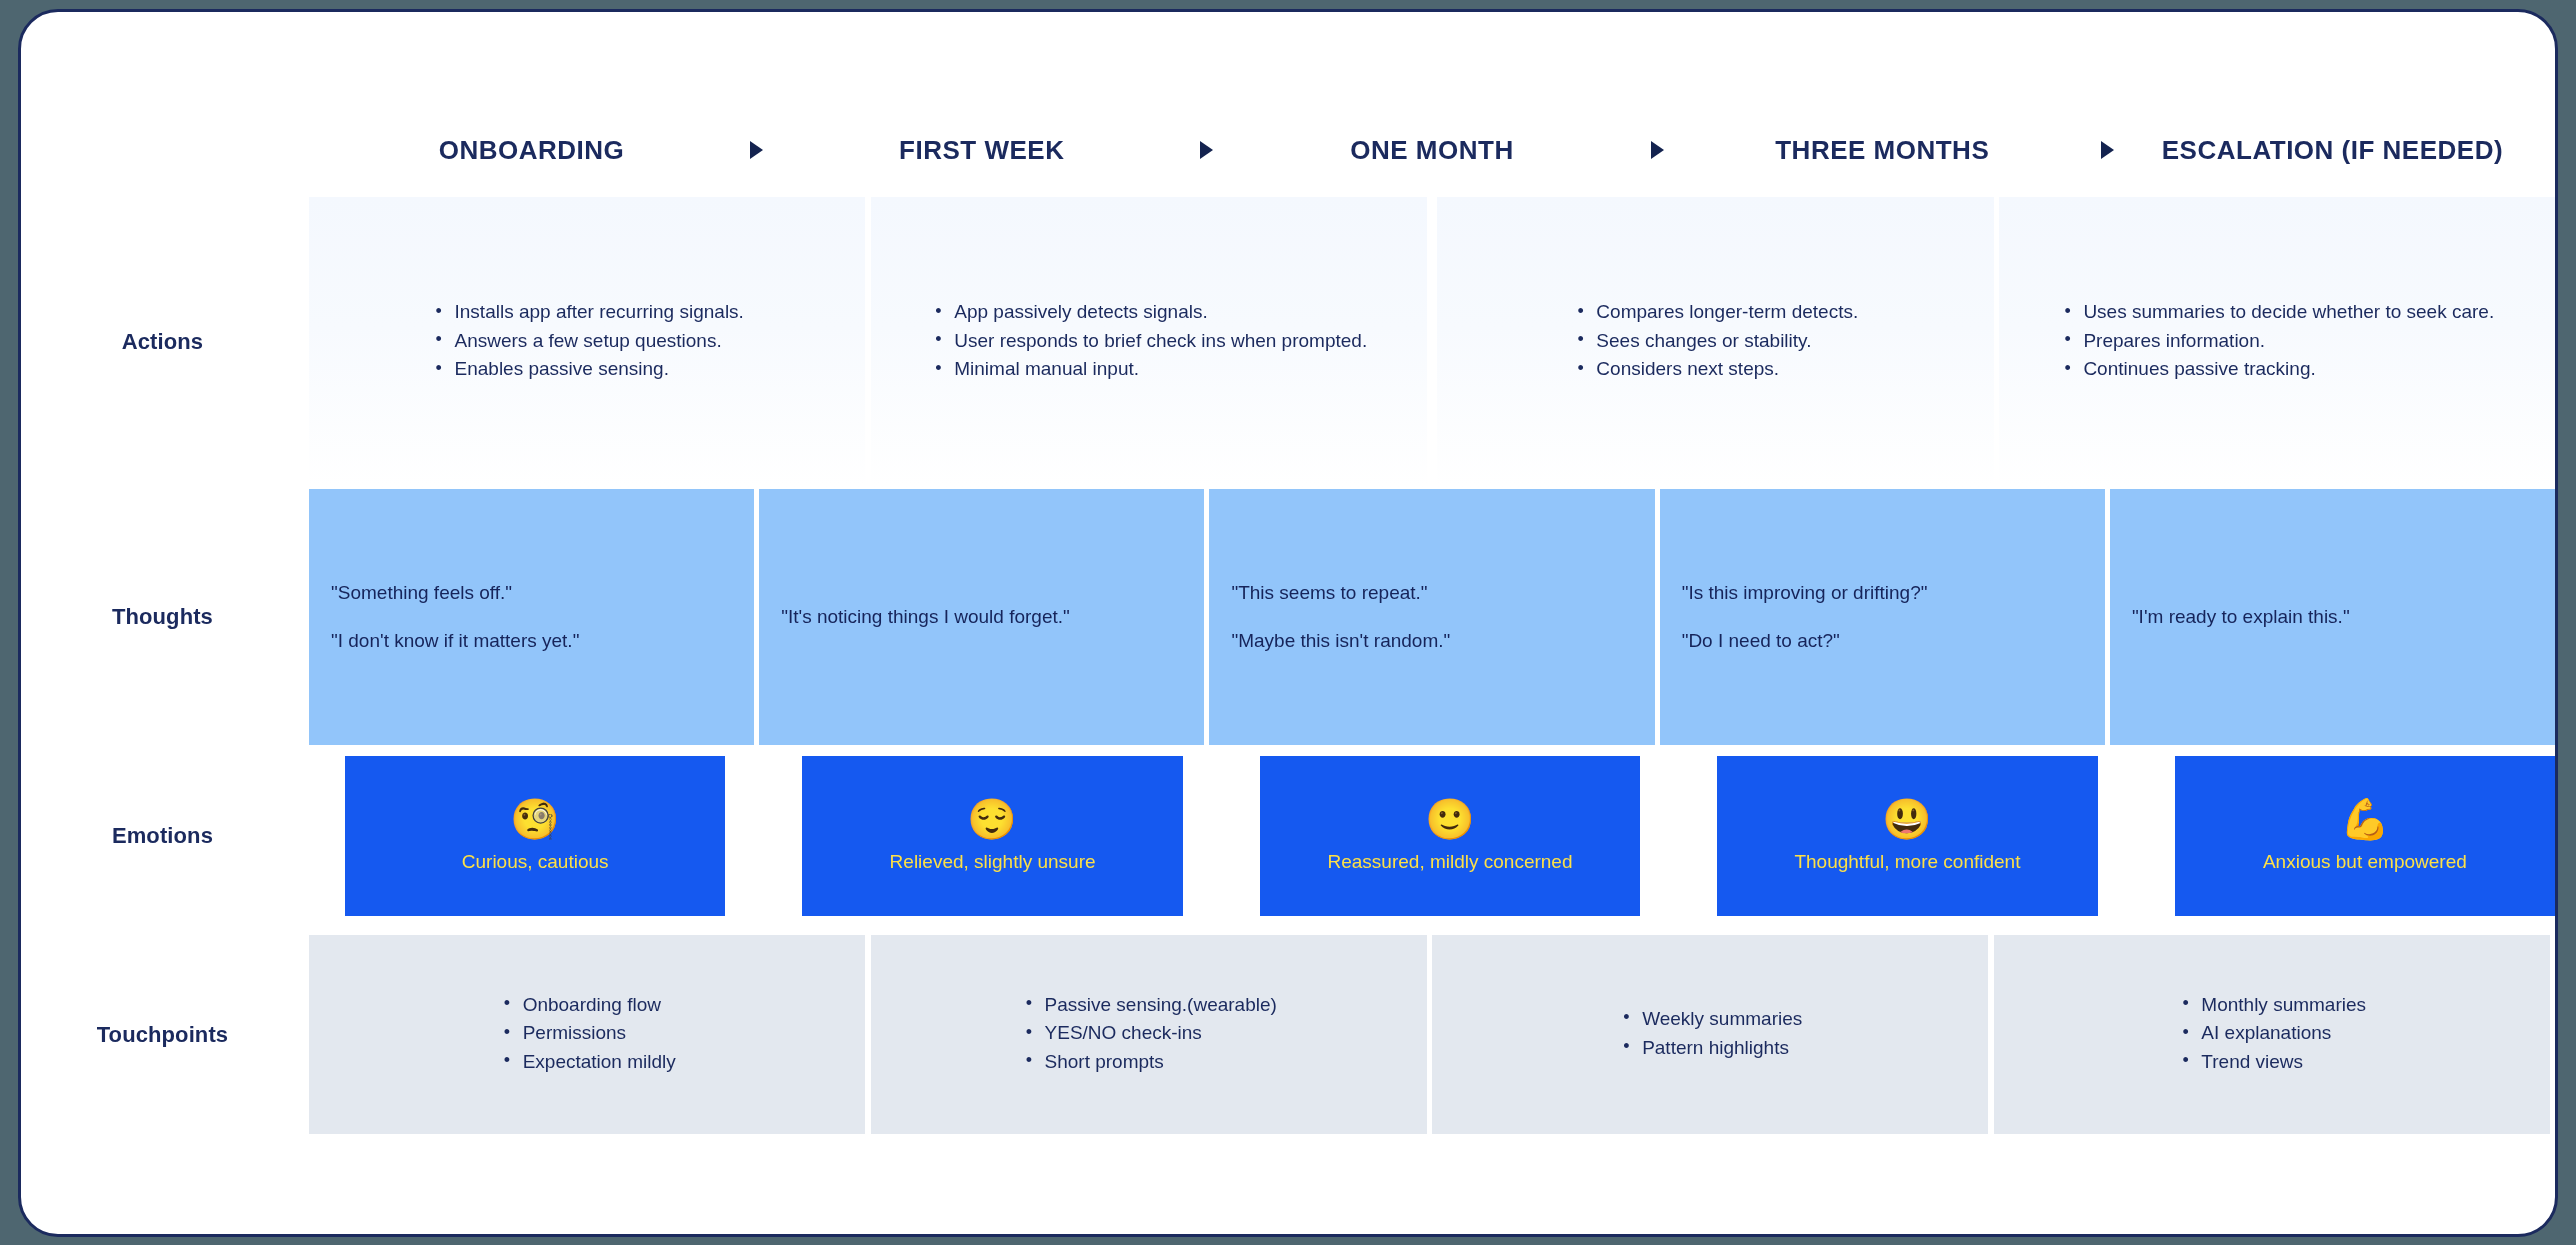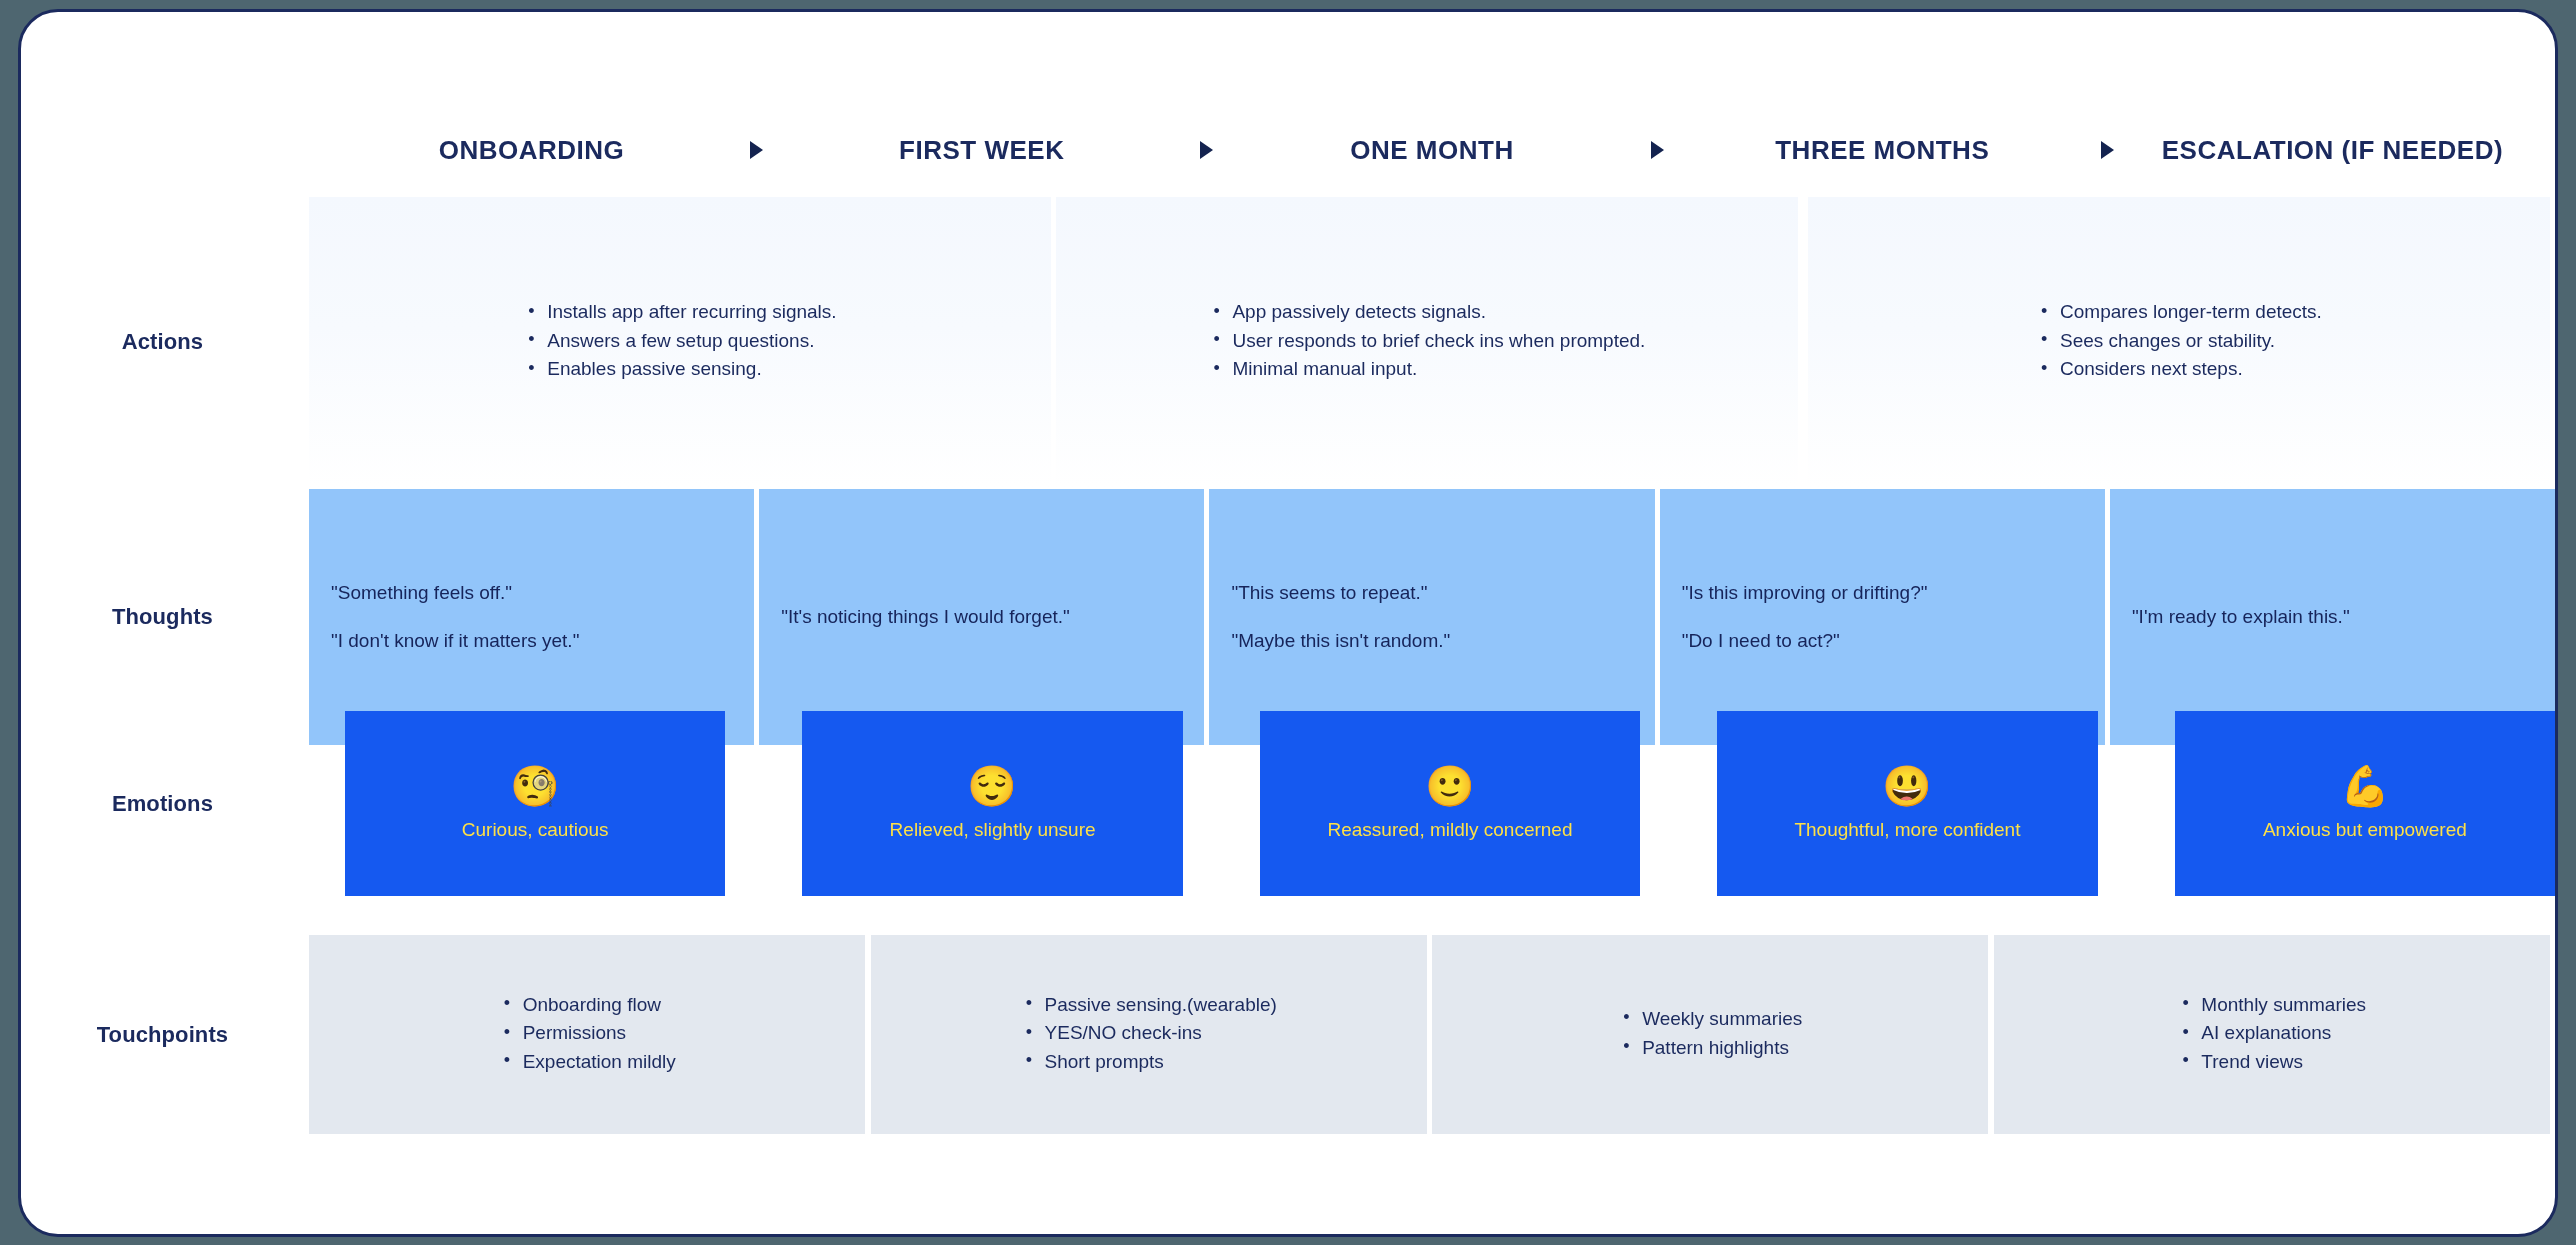--- a/index.html
+++ b/index.html
@@ -109,21 +109,21 @@
   .cell {
     padding: 22px 22px;
     display: flex;
     flex-direction: column;
     justify-content: center;
     height: 100%;
   }
 
   .row-actions     { top: 185px;  height: 290px; }
   .row-thoughts    { top: 477px;  height: 256px; }
-  .row-emotions    { top: 699px; height: 185px; gap: 36px; }
+  .row-emotions    { top: 744px; height: 160px; gap: 36px; }
   .row-touchpoints { top: 923px; height: 199px; }
 
   .row-actions .stage-col {
     background: linear-gradient(180deg, #f4f8fe 0%, #f7fafe 45%, #ffffff 100%);
   }
   .row-thoughts .stage-col    { background: #92c5fa; }
   .row-emotions .stage-col    { background: #1559f0; }
   .row-touchpoints .stage-col { background: #e3e8ef; }
 
   
@@ -247,20 +247,29 @@
       <div class="stage-col">
         <div class="cell">
             <ul class="bullets">
               <li>Compares longer-term detects.</li>
               <li>Sees changes or stability.</li>
               <li>Considers next steps.</li>
             </ul>
           </div>
       </div>
       <div class="col-gap"></div>
+      <div class="stage-col">
+        <div class="cell">
+            <ul class="bullets">
+              <li>Uses summaries to decide whether to seek care.</li>
+              <li>Prepares information.</li>
+              <li>Continues passive tracking.</li>
+            </ul>
+          </div>
+      </div>
     </div>
 
     <div class="grid-row row-thoughts">
       <div class="row-label-cell">
         <span class="row-label">Thoughts</span>
       </div>
       <div class="stage-col">
         <div class="cell">
             <div class="quotes">
               <div class="quote">"Something feels off."</div>

